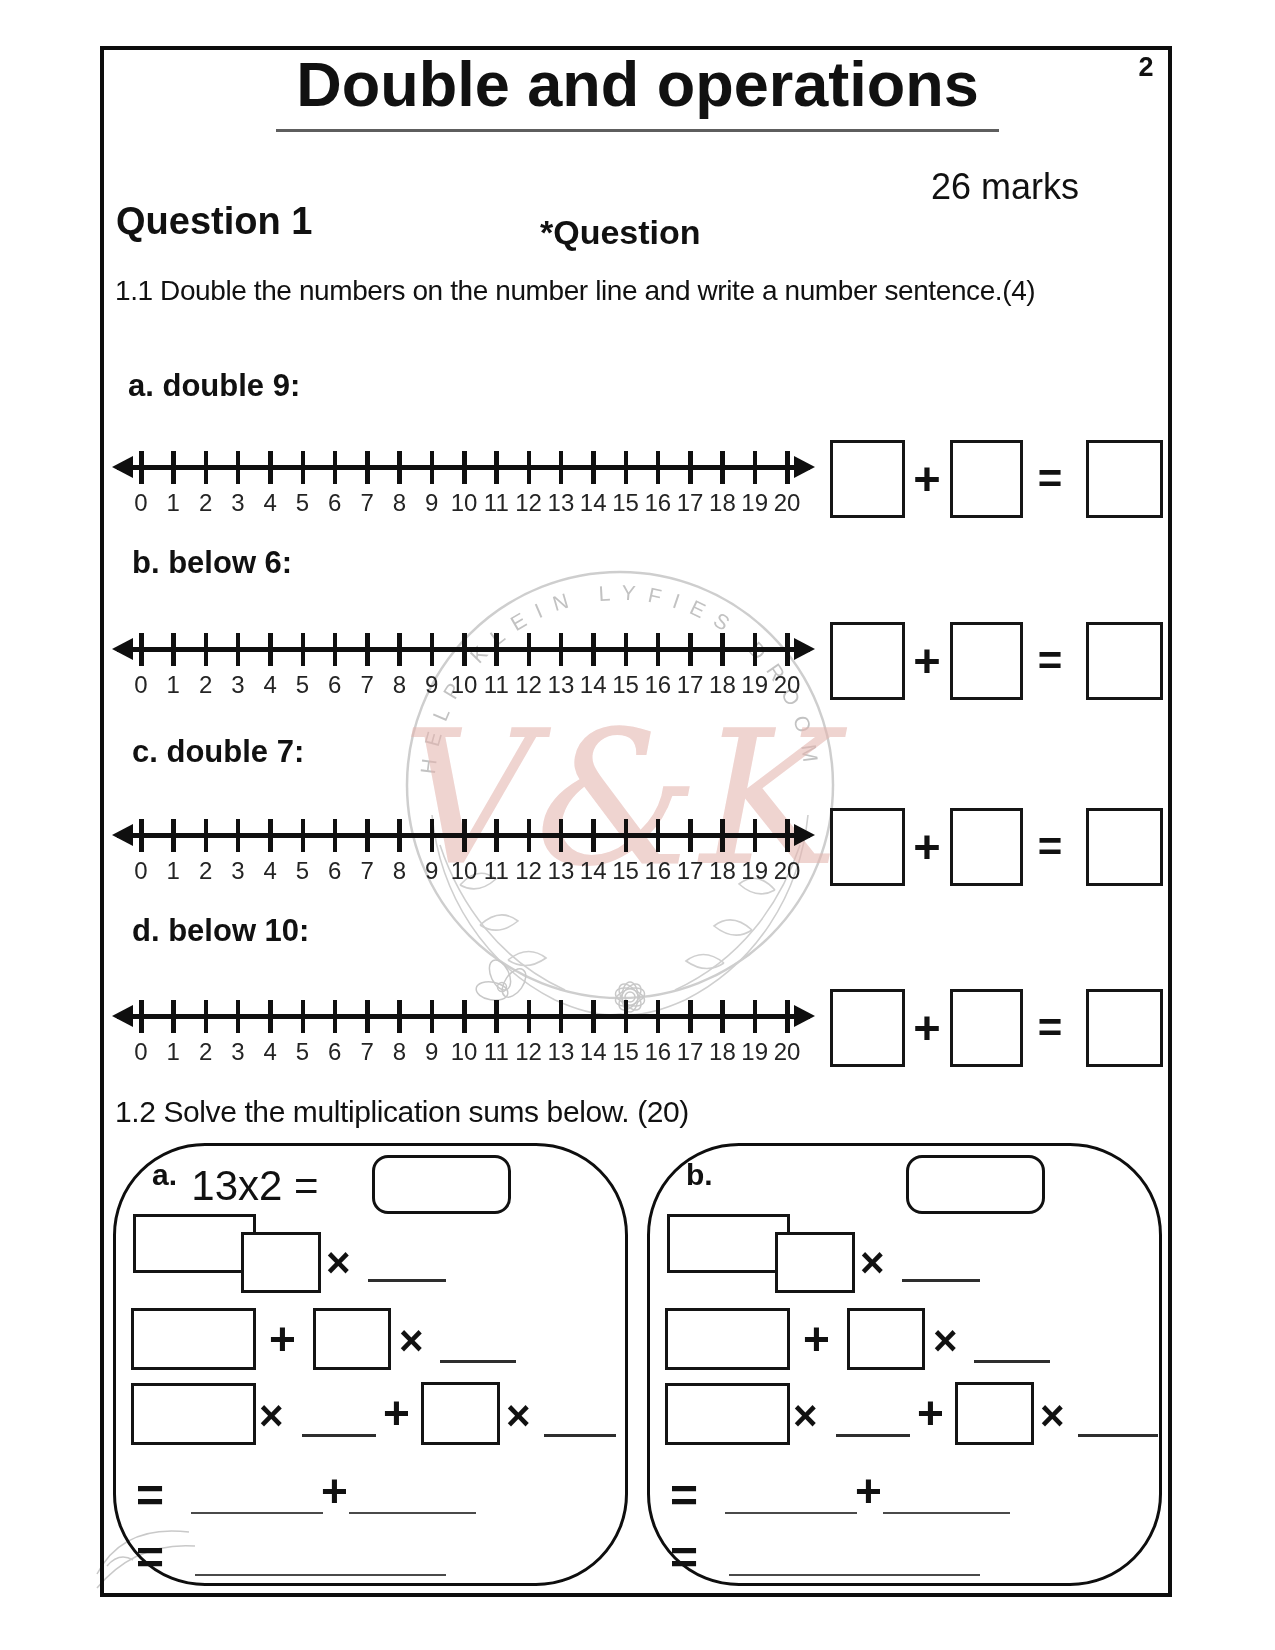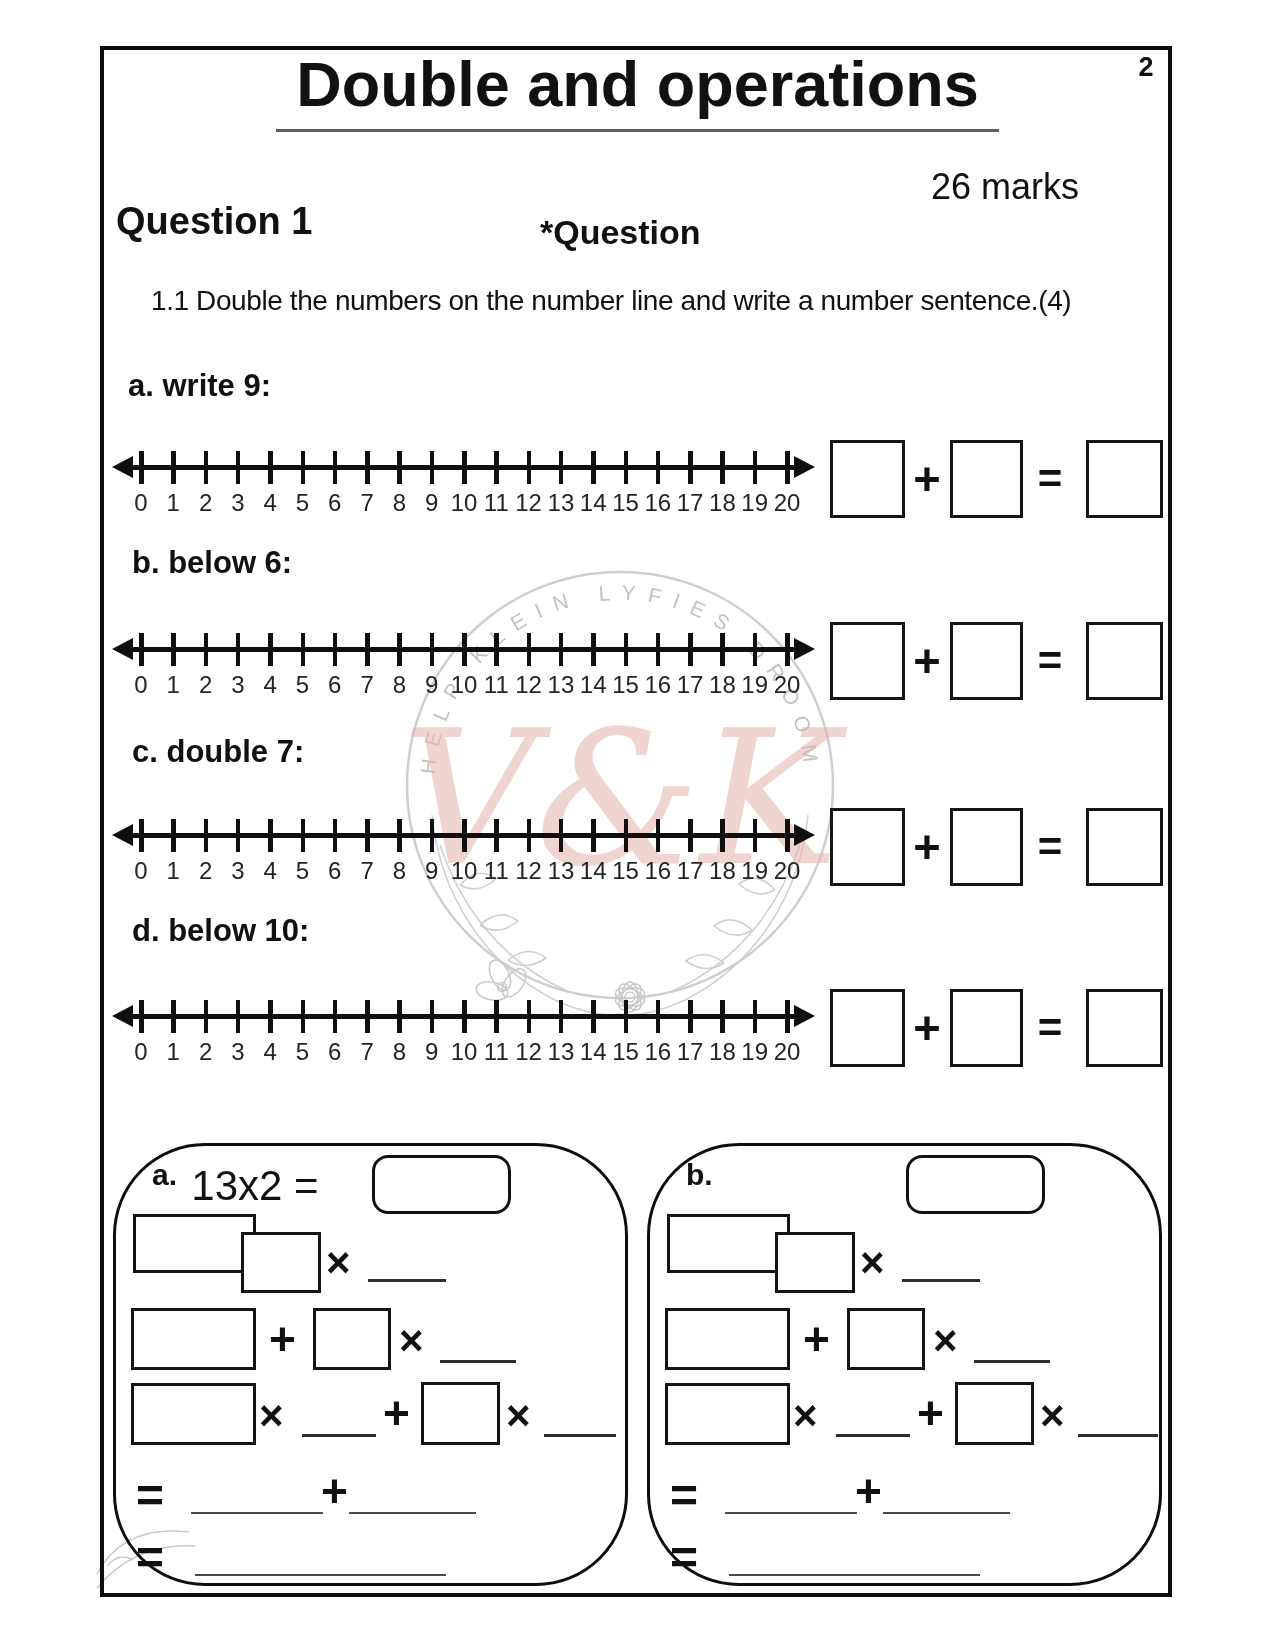--- a/index.html
+++ b/index.html
@@ -116,23 +116,23 @@
     <div class="page-num">2</div>
 
     <div class="title-wrap">
       <span class="title">Double and operations</span>
     </div>
 
     <div class="q-label">Question 1</div>
     <div class="marks">26 marks</div>
     <div class="written">*Question</div>
 
-    <div class="instr" style="top:285px;margin-left:36px;">1.1 Double the numbers on the number line and write a number sentence.(4)</div>
-
-    <div class="dbl-label" style="left:128px;top:368px;">a. write 9:</div>
+    <div class="instr" style="top:275px;">1.1 Double the numbers on the number line and write a number sentence.(4)</div>
+
+    <div class="dbl-label" style="left:128px;top:368px;">a. double 9:</div>
     <div class="nl" style="top:442px;">
       <div class="nl-line"></div>
       <div class="nl-arrow l"></div>
       <div class="nl-arrow r"></div>
     <div class="tick" style="left: 27px;"></div>
         <span class="nl-num" style="left: 10px;">0</span>
         <div class="tick" style="left: 59.3px;"></div>
         <span class="nl-num" style="left: 42.3px;">1</span>
         <div class="tick" style="left: 91.6px;"></div>
         <span class="nl-num" style="left: 74.6px;">2</span>
@@ -334,20 +334,21 @@
         <span class="nl-num" style="left: 623.7px;">19</span>
         <div class="tick" style="left: 673px;"></div>
         <span class="nl-num" style="left: 656px;">20</span>
       </div>
     <div class="ans-sq" style="left:830px;top:989px;"></div>
     <div class="row-op" style="left:904px;top:989px;">+</div>
     <div class="ans-sq" style="left:950px;top:989px;width:73px;"></div>
     <div class="row-op" style="left:1027px;top:989px;font-size:42px;">=</div>
     <div class="ans-sq" style="left:1086px;top:989px;width:77px;"></div>
 
+    <div class="instr" style="top:1095px;font-size:30px;">1.2 Solve the multiplication sums below. (20)</div>
 
     <div class="card" style="left:113px;">
       <div class="c-label">a.</div>
       <div class="c-eq">13x2 =</div>
       <div class="c-ansbox"></div>
 
       <div class="bx" style="left:17px;top:68px;width:123px;height:59px;"></div>
       <div class="bx" style="left:125px;top:86px;width:80px;height:61px;"></div>
       <div class="op x" style="left:210px;top:96px;">×</div>
       <div class="blank" style="left:252px;top:133px;width:78px;"></div>

